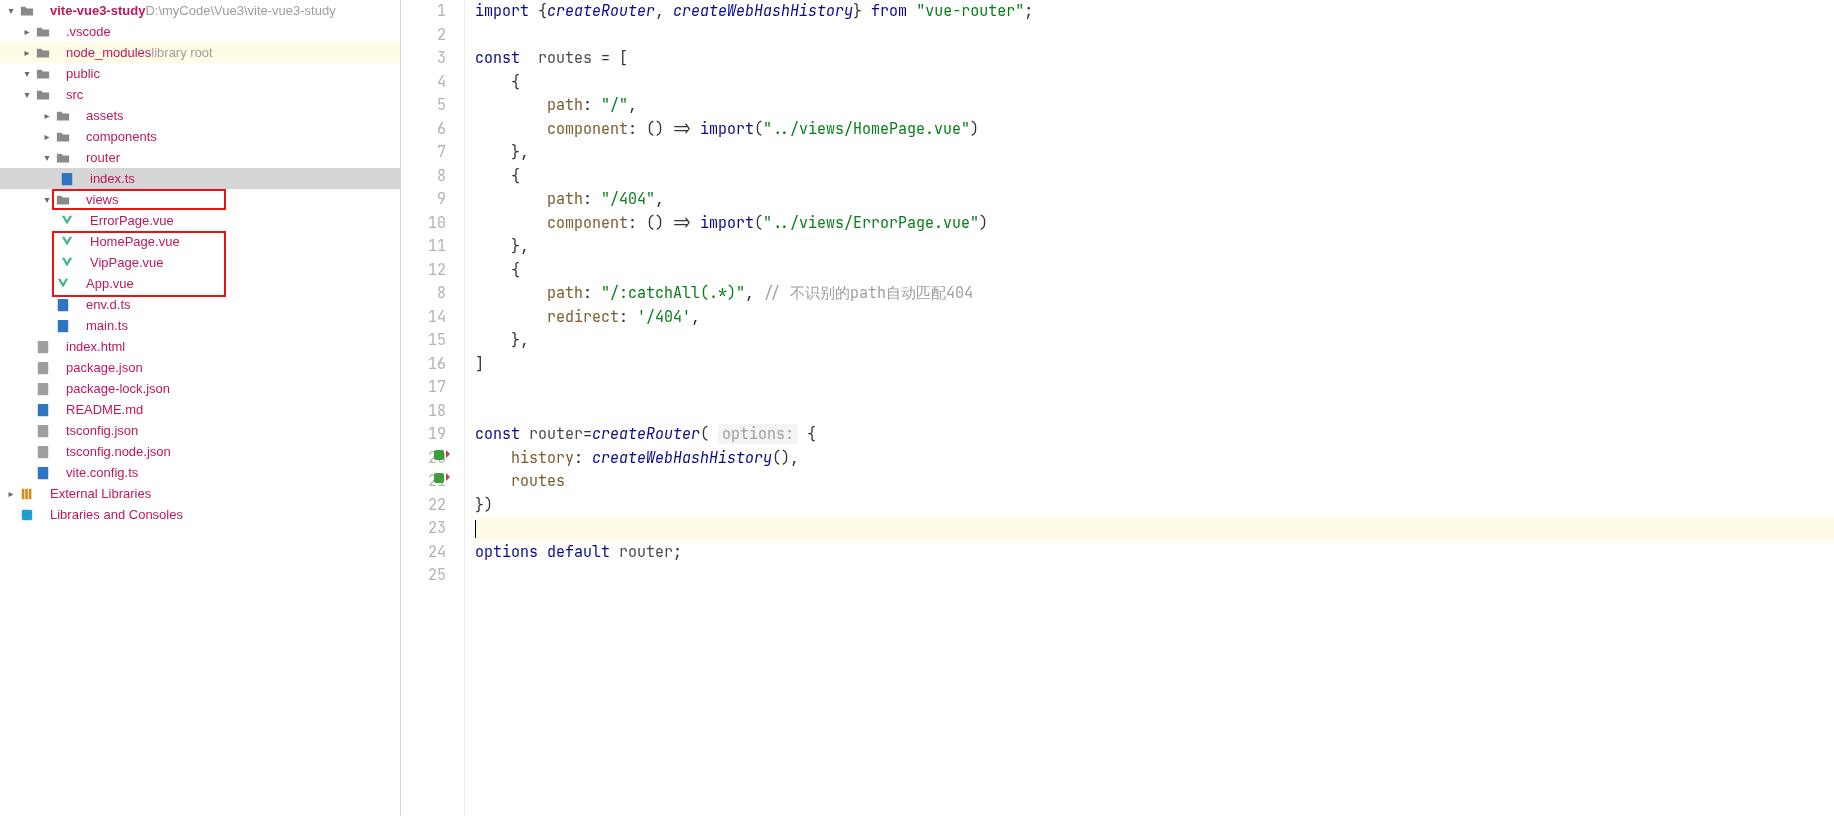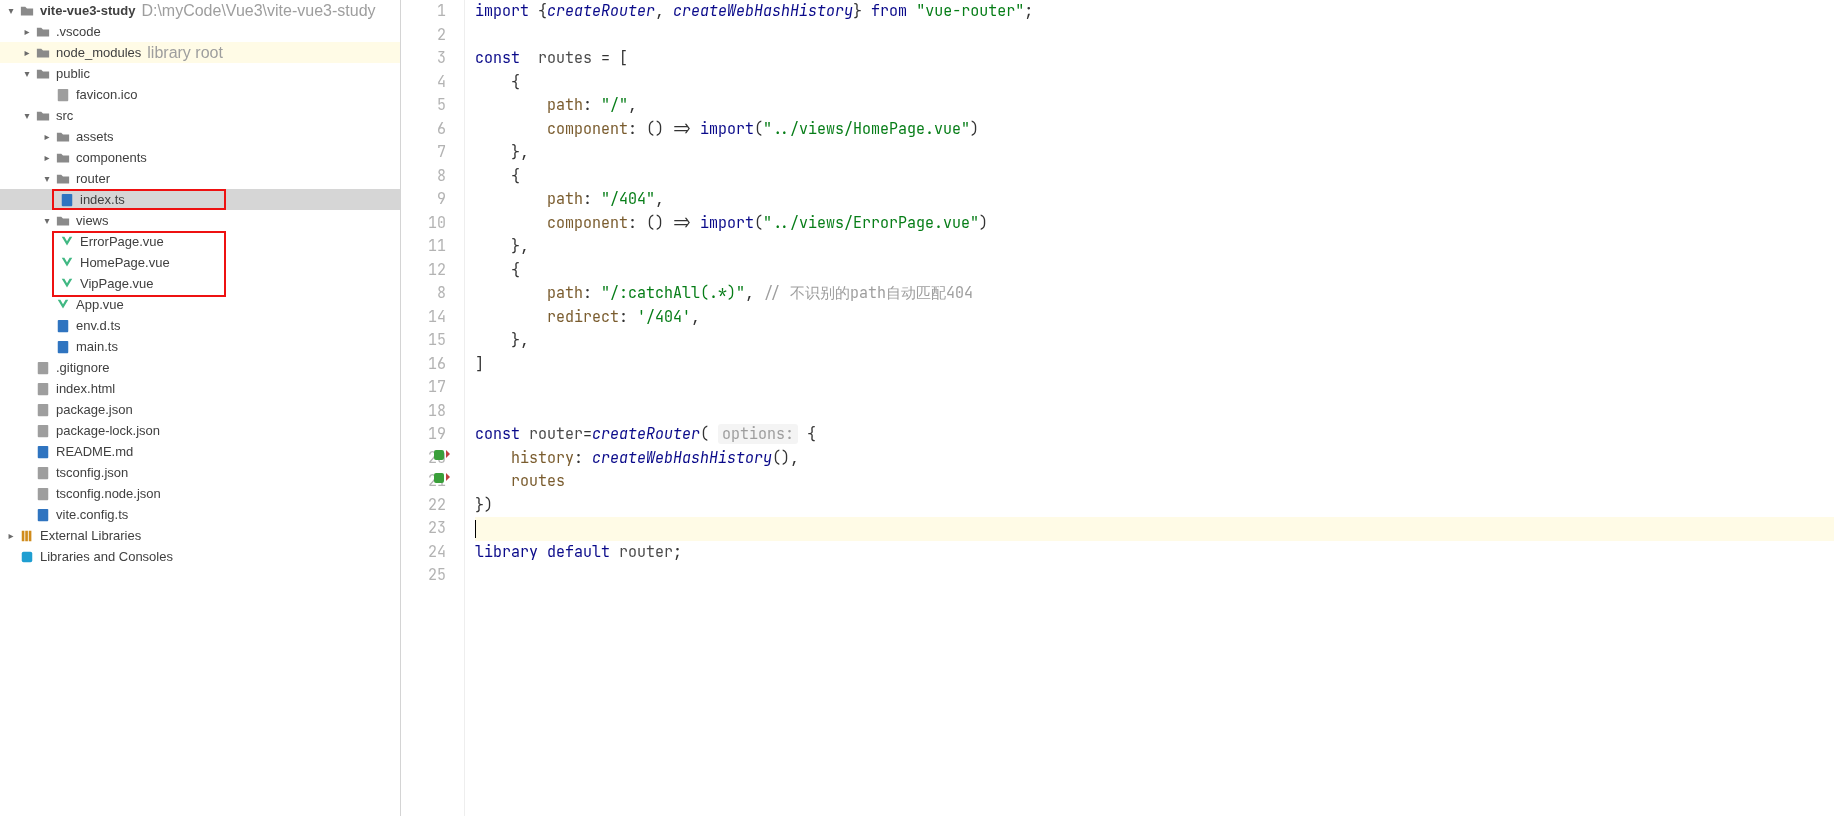--- a/index.html
+++ b/index.html
@@ -41,23 +41,23 @@
   }
   .arrow.none { visibility: hidden; }
   .icon {
     width: 18px;
     display: inline-flex;
     justify-content: center;
     align-items: center;
     margin-right: 4px;
   }
   .icon svg { width: 14px; height: 14px; }
-  .label { color: #404040; }
+  .label { color: #be185d; margin-left: 10px; }
   .label.bold { font-weight: 700; }
-  .suffix { color: #9e9e9e; margin-left: 6px; font-size: 16px; }
+  .suffix { color: #9e9e9e; font-size: 13px; }
   .redbox {
     position: absolute;
     border: 2px solid #e11;
     pointer-events: none;
   }
 
   
   .d0 { padding-left: 4px; }
   .d1 { padding-left: 20px; }
   .d2 { padding-left: 40px; }
@@ -178,29 +178,20 @@
   <div class="tree-row d1">
     <span class="arrow">▾</span>
     <span class="icon">
         <svg viewBox="0 0 16 16">
           <path class="ic-folder" d="M1 3h5l2 2h7v8H1z"></path>
         </svg>
       </span>
     <span class="label">public</span>
   </div>
 
-  <div class="tree-row d2">
-    <span class="arrow none">▸</span>
-    <span class="icon">
-        <svg viewBox="0 0 16 16">
-          <rect class="ic-json" x="2" y="1" width="12" height="14" rx="1"></rect>
-        </svg>
-      </span>
-    <span class="label">favicon.ico</span>
-  </div>
 
   <div class="tree-row d1">
     <span class="arrow">▾</span>
     <span class="icon">
         <svg viewBox="0 0 16 16">
           <path class="ic-folder" d="M1 3h5l2 2h7v8H1z"></path>
         </svg>
       </span>
     <span class="label">src</span>
   </div>
@@ -308,29 +299,20 @@
   <div class="tree-row d2">
     <span class="arrow none">▸</span>
     <span class="icon">
         <svg viewBox="0 0 16 16">
           <rect class="ic-ts" x="2" y="1" width="12" height="14" rx="1"></rect>
         </svg>
       </span>
     <span class="label">main.ts</span>
   </div>
 
-  <div class="tree-row d1">
-    <span class="arrow none">▸</span>
-    <span class="icon">
-        <svg viewBox="0 0 16 16">
-          <rect class="ic-json" x="2" y="1" width="12" height="14" rx="1"></rect>
-        </svg>
-      </span>
-    <span class="label">.gitignore</span>
-  </div>
 
   <div class="tree-row d1">
     <span class="arrow none">▸</span>
     <span class="icon">
         <svg viewBox="0 0 16 16">
           <rect class="ic-json" x="2" y="1" width="12" height="14" rx="1"></rect>
         </svg>
       </span>
     <span class="label">index.html</span>
   </div>
@@ -470,16 +452,16 @@
     <div class="code-line"><span>        </span><span class="prop">redirect</span><span>: </span><span class="str">'/404'</span><span>,</span></div>
     <div class="code-line"><span>    },</span></div>
     <div class="code-line"><span>]</span></div>
     <div class="code-line"></div>
     <div class="code-line"></div>
     <div class="code-line"><span class="kw">const</span><span> </span><span class="ident">router</span><span>=</span><span class="fn">createRouter</span><span>( </span><span class="param">options:</span><span> {</span></div>
     <div class="code-line"><span>    </span><span class="prop">history</span><span>: </span><span class="fn">createWebHashHistory</span><span>(),</span></div>
     <div class="code-line"><span>    </span><span class="prop">routes</span></div>
     <div class="code-line"><span>})</span></div>
     <div class="code-line current"><span class="caret"></span></div>
-    <div class="code-line"><span class="kw">library</span><span> </span><span class="kw">default</span><span> </span><span class="ident">router</span><span>;</span></div>
+    <div class="code-line"><span class="kw">options</span><span> </span><span class="kw">default</span><span> </span><span class="ident">router</span><span>;</span></div>
     <div class="code-line"></div>
   </div>
 </div>
 
 </body></html>

